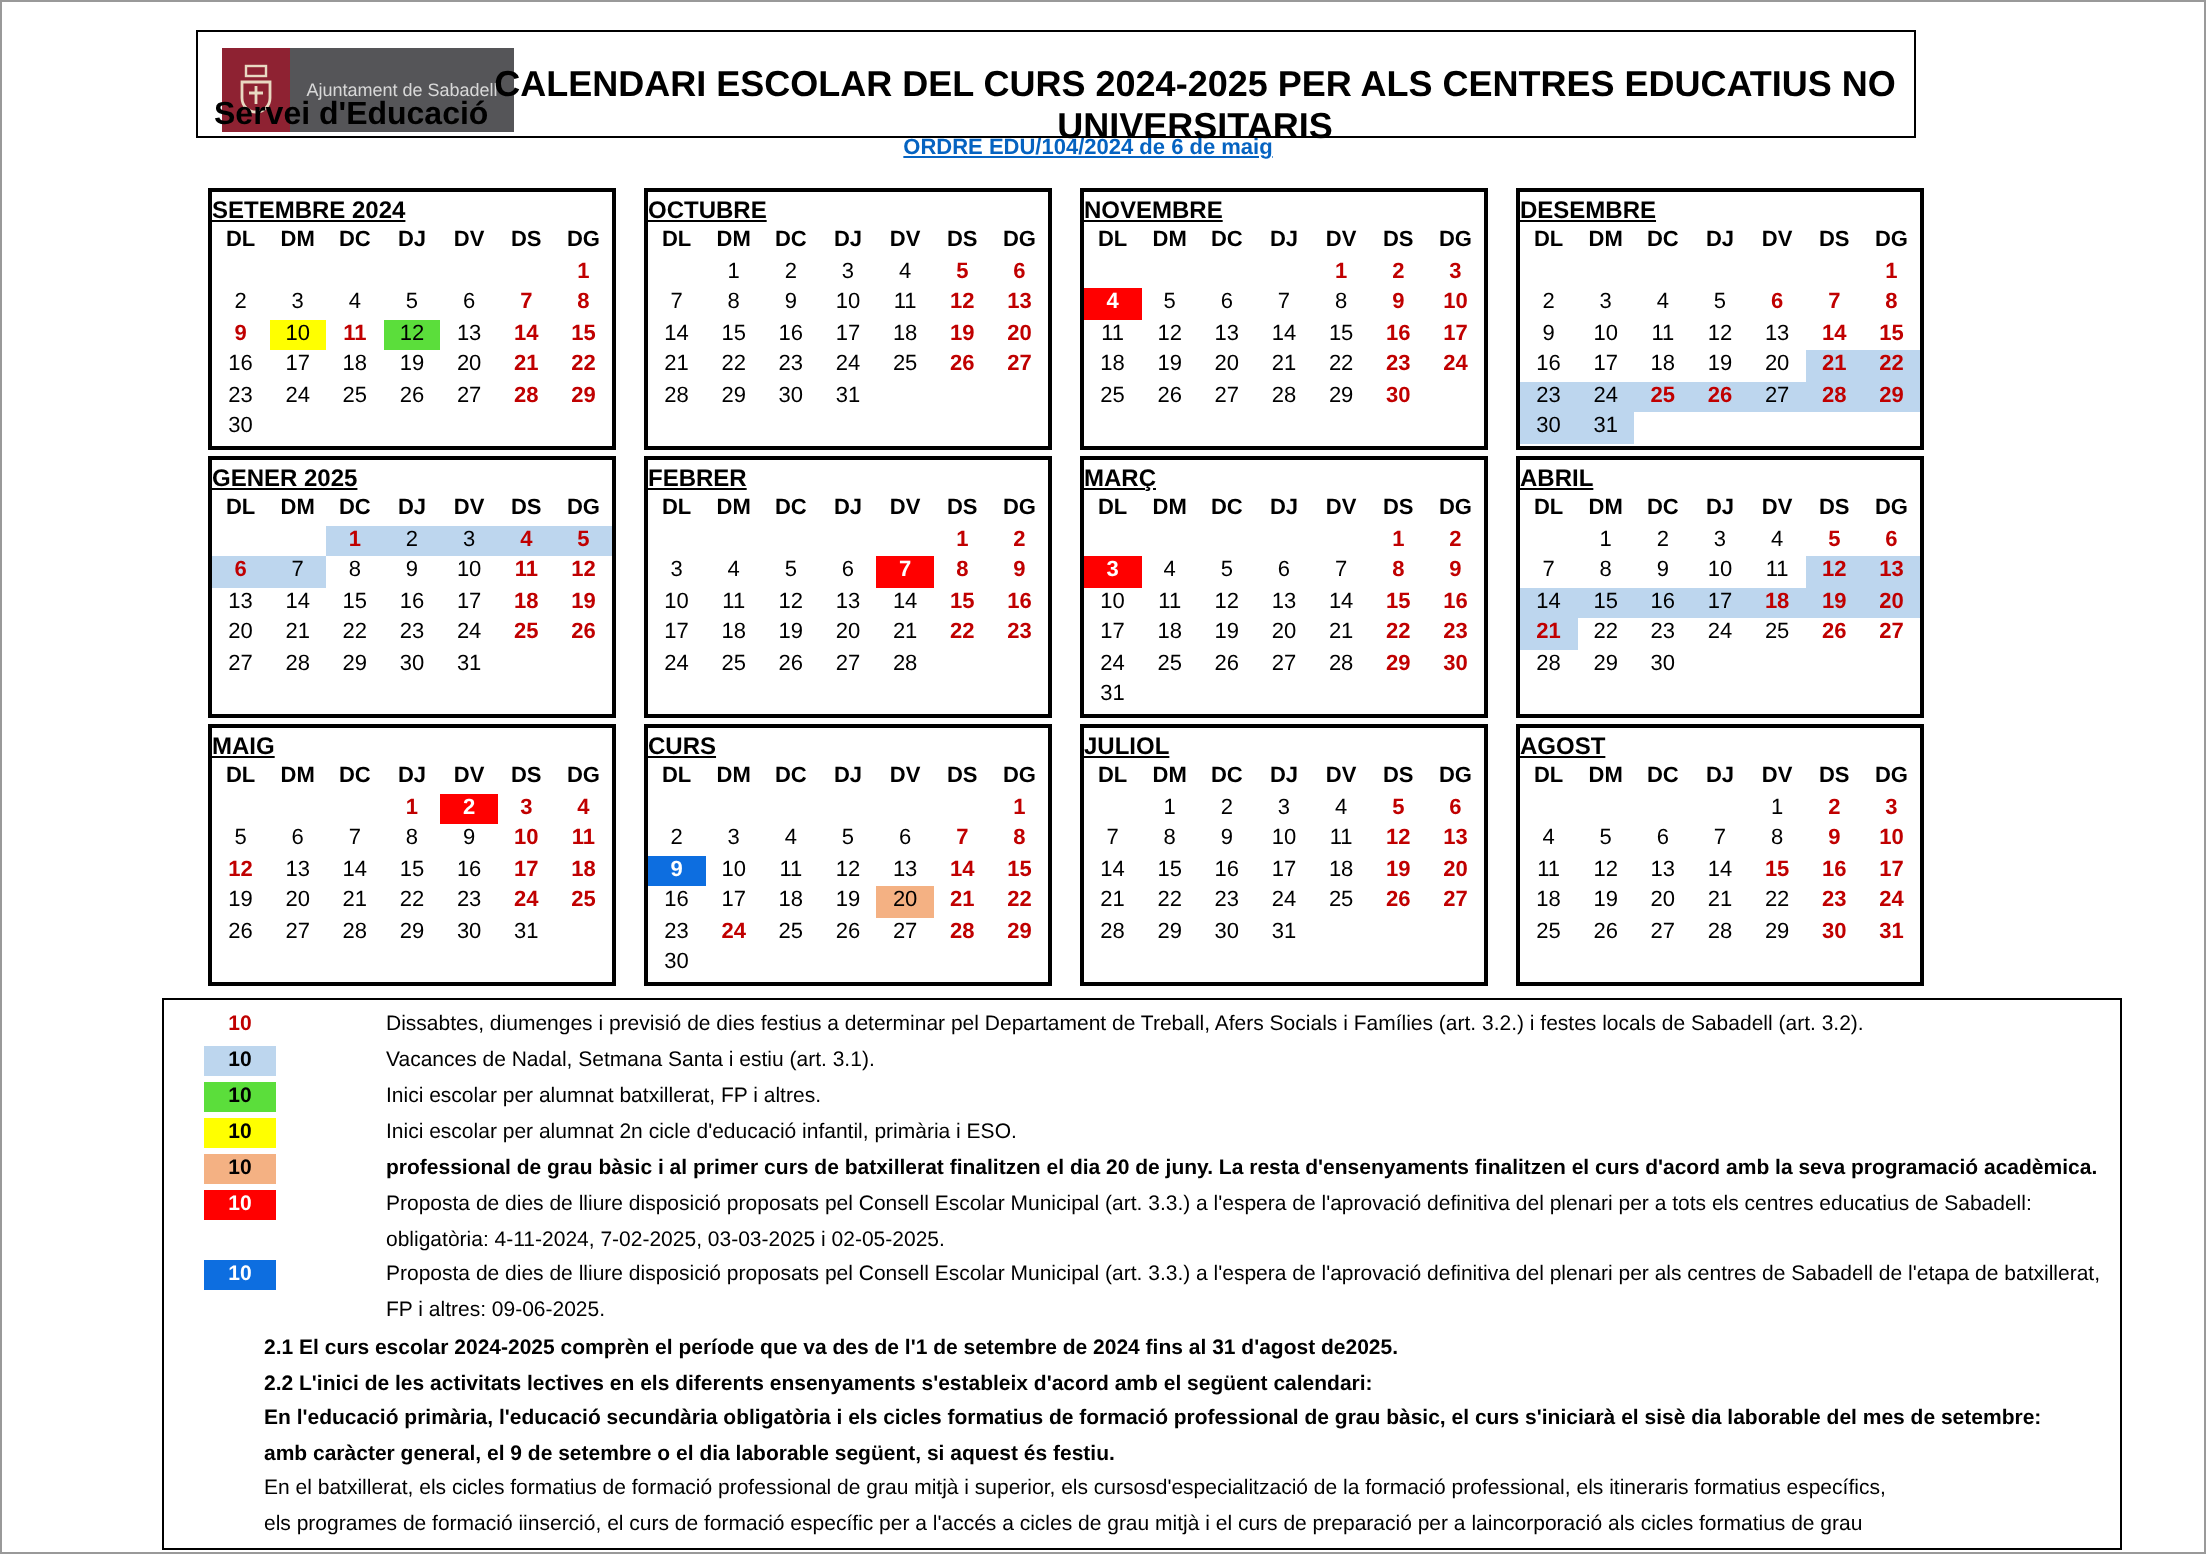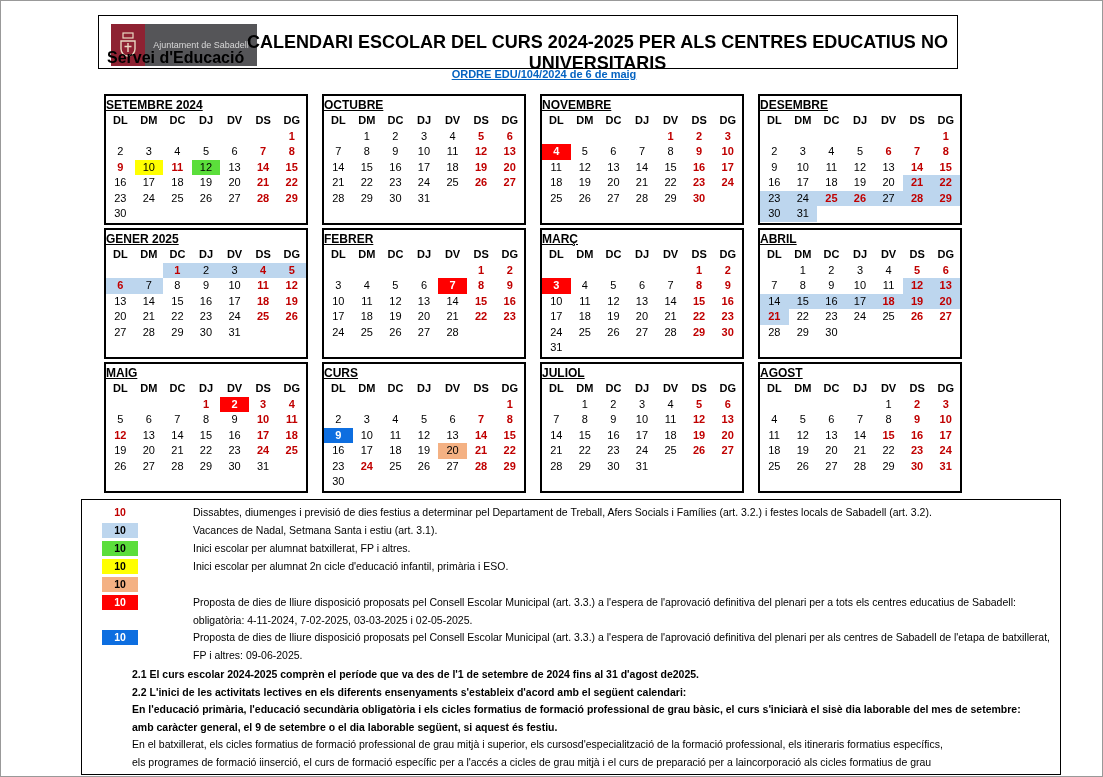--- a/index.html
+++ b/index.html
@@ -817,20 +817,21 @@
         </div>
         <div class="legend-row">
           <div class="swatch sw-yellow">10</div>
           <div class="legend-text">
             <div>Inici escolar per alumnat 2n cicle d'educació infantil, primària i ESO.</div>
           </div>
         </div>
         <div class="legend-row">
           <div class="swatch sw-orange">10</div>
           <div class="legend-text">
+            <div class="bold">professional de grau bàsic i al primer curs de batxillerat  finalitzen el dia 20 de juny. La resta d'ensenyaments finalitzen el curs d'acord amb la seva programació acadèmica.</div>
           </div>
         </div>
         <div class="legend-row">
           <div class="swatch sw-redbg">10</div>
           <div class="legend-text">
             <div>Proposta de dies de lliure disposició proposats pel Consell Escolar Municipal (art. 3.3.) a l'espera de l'aprovació definitiva del plenari per a tots els centres educatius de Sabadell:</div>
             <div>obligatòria: 4-11-2024, 7-02-2025, 03-03-2025 i 02-05-2025.</div>
           </div>
         </div>
         <div class="legend-row">

